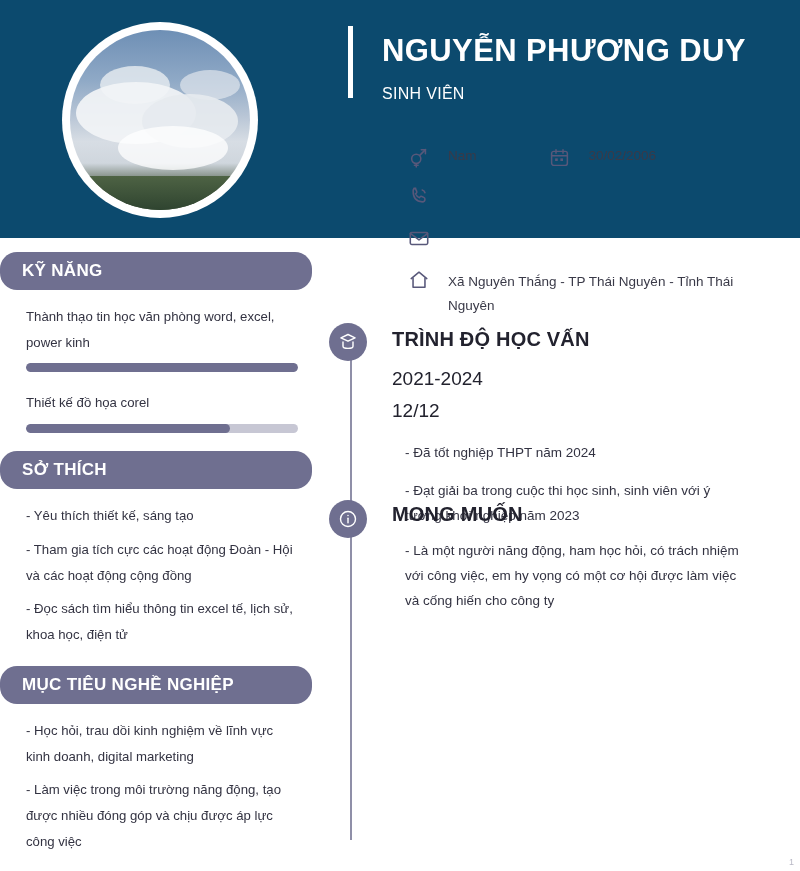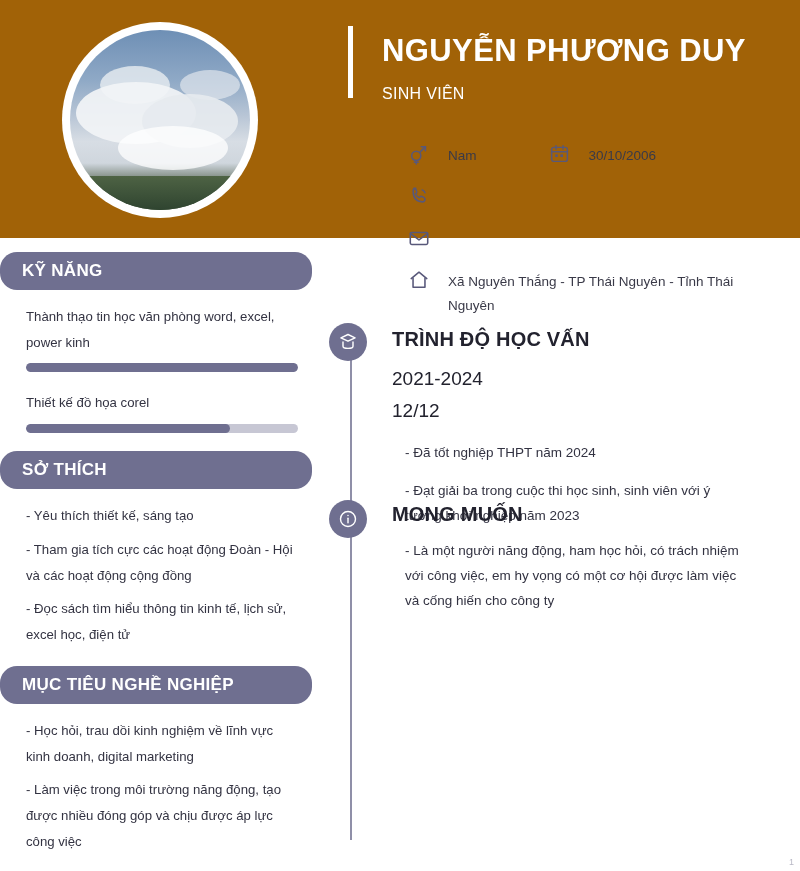--- a/index.html
+++ b/index.html
@@ -13,21 +13,21 @@
     color: #2f2f3a;
     position: relative;
     overflow: hidden;
   }
 
   
   .header {
     position: absolute;
     left: 0; top: 0;
     width: 800px; height: 238px;
-    background: #a16207;
+    background: #0c4a6e;
   }
   .photo-wrap {
     position: absolute;
     left: 62px; top: 22px;
     width: 196px; height: 196px;
     border-radius: 50%;
     background: #ffffff;
     padding: 8px;
   }
   .photo {
@@ -100,21 +100,21 @@
   .contact-text {
     font-size: 13.5px;
     color: #3a3a48;
     line-height: 1.75;
     padding-top: 2px;
   }
   .contact-inline {
     display: flex;
     align-items: flex-start;
   }
-  .contact-inline .grp { display: flex; align-items: flex-start; }
+  .contact-inline .grp { display: flex; align-items: flex-end; }
   .contact-inline .grp.second { margin-left: 72px; }
 
   
   .left-col {
     position: absolute;
     left: 0; top: 252px;
     width: 312px;
   }
   .bar {
     background: #6f6f90;
@@ -244,21 +244,21 @@
       <span class="contact-icon">
         <svg width="21" height="21" viewBox="0 0 24 24" fill="none" stroke="#58587a" stroke-width="1.7" stroke-linecap="round">
           <rect x="3" y="5" width="18" height="16" rx="2.5"></rect>
           <line x1="3" y1="10" x2="21" y2="10"></line>
           <line x1="8" y1="3" x2="8" y2="7"></line>
           <line x1="16" y1="3" x2="16" y2="7"></line>
           <rect x="7" y="13" width="3" height="3" fill="#58587a" stroke="none"></rect>
           <rect x="13" y="13" width="3" height="3" fill="#58587a" stroke="none"></rect>
         </svg>
       </span>
-      <span class="contact-text">30/10/2006</span>
+      <span class="contact-text">30/02/2006</span>
     </div>
   </div>
 
   <div class="contact-row">
     <span class="contact-icon">
       <svg width="22" height="22" viewBox="0 0 24 24" fill="none" stroke="#58587a" stroke-width="1.7" stroke-linecap="round" stroke-linejoin="round">
         <path d="M6.5 3.5c1 0 1.6.4 2 1.3l1 2.2c.3.7.2 1.3-.4 1.8l-.9.8c.8 1.9 2.3 3.4 4.2 4.2l.8-.9c.5-.6 1.1-.7 1.8-.4l2.2 1c.9.4 1.3 1 1.3 2 0 1.6-1.3 2.9-2.9 2.9C8.9 18.4 5.6 15.1 5.6 6.4c0-1.6 1.3-2.9 2.9-2.9z"></path>
         <path d="M15.5 5.5a4 4 0 0 1 3 3"></path>
       </svg>
     </span>
@@ -297,21 +297,21 @@
     <p class="ltext">Thiết kế đồ họa corel</p>
     <div class="skillbar">
         <span style="width:75%"></span>
       </div>
   </div>
 
   <div class="bar">SỞ THÍCH</div>
   <div class="left-body">
     <p class="ltext">- Yêu thích thiết kế, sáng tạo</p>
     <p class="ltext">- Tham gia tích cực các hoạt động Đoàn - Hội và các hoạt động cộng đồng</p>
-    <p class="ltext">- Đọc sách tìm hiểu thông tin kinh tế, lịch sử, excel học, điện tử</p>
+    <p class="ltext">- Đọc sách tìm hiểu thông tin excel tế, lịch sử, khoa học, điện tử</p>
   </div>
 
   <div class="block-gap"></div>
 
   <div class="bar">MỤC TIÊU NGHỀ NGHIỆP</div>
   <div class="left-body">
     <p class="ltext">- Học hỏi, trau dồi kinh nghiệm về lĩnh vực kinh doanh, digital marketing</p>
     <p class="ltext">- Làm việc trong môi trường năng động, tạo được nhiều đóng góp và chịu được áp lực công việc</p>
   </div>
 </div>

